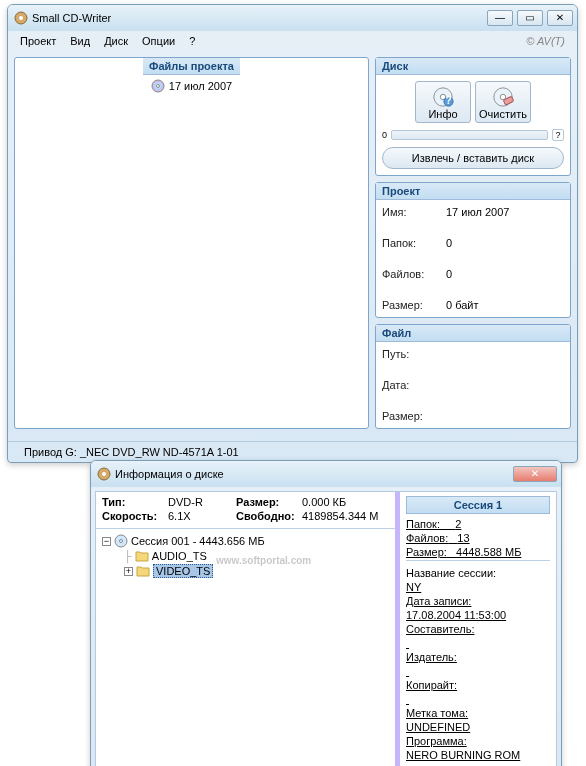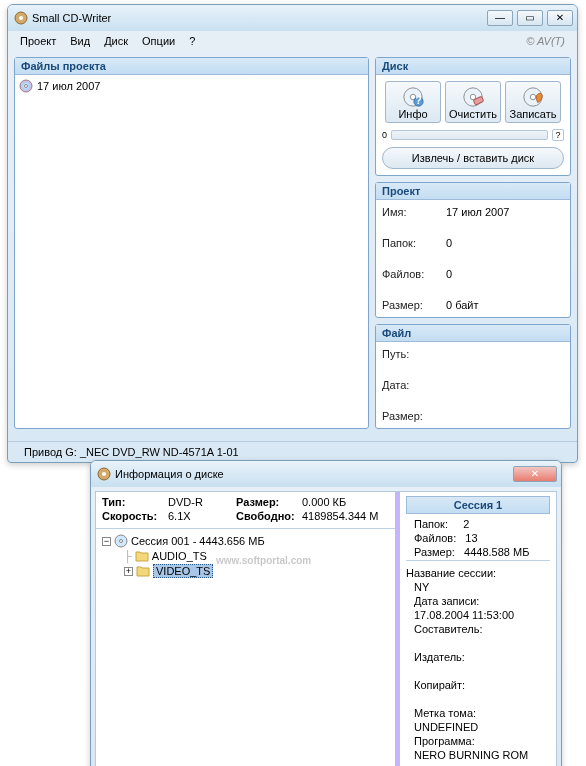--- a/index.html
+++ b/index.html
@@ -31,20 +31,21 @@
   .tb-btn.close { background: linear-gradient(#f2c5c0,#e87c6f); color:#fff;}
   .menubar { display:flex; gap:2px; padding:2px 6px; background:#e6eef6;}
   .menubar .item { padding:2px 6px; }
   .menubar .spacer{flex:1;}
   .avt { font-style: italic; color:#888; padding:2px 6px;}
   .panel {
     border: 1px solid #7ea5cc;
     background: #fff;
     border-radius: 3px;
     margin-bottom: 6px;
+    align-items: center;
   }
   .panel-header {
     background: linear-gradient(#d8e9f7,#c3ddf2);
     border-bottom: 1px solid #9dbbd8;
     padding: 2px 6px;
     font-weight: bold;
     color: #1a4a7a;
   }
   .layout1 { display:flex; gap:6px; padding:6px; }
   .left1 { flex:1; display:flex; flex-direction:column;}
@@ -72,21 +73,21 @@
   .info-kv { display:grid; grid-template-columns:60px 62px 60px 1fr; gap:2px 6px; padding:4px 6px;}
   .info-kv .lbl{font-weight:bold;}
   .layout2{display:flex;}
   .left2{flex:1; border-right:5px solid #c4b5fd;}
   .right2{width:156px; padding:4px 6px;}
   .tree{padding:4px 6px;}
   .tree-row{display:flex;align-items:center;gap:3px;padding:1px 0;}
   .folder-icon{width:14px;height:12px;}
   .sel{background:#a8c7e8; border:1px dotted #2a5a8a; padding:0 2px;}
   .sess-header{background:linear-gradient(#d8e9f7,#c3ddf2);border:1px solid #9dbbd8;text-align:center;font-weight:bold;color:#1a4a7a;padding:2px;margin-bottom:4px;}
-  .right2 .row{margin:2px 8px;}
+  .right2 .row{margin:2px 0;text-decoration:underline;}
   .right2 .row2{margin-top:6px;}
   .divider{border-top:1px solid #bcd1e3;margin-top:2px;}
   .watermark{position:absolute;opacity:.22;font-size:10px;font-weight:bold;pointer-events:none;}
 </style>
 </head>
 <body>
 
 <div class="window" style="left:7px;top:4px;width:571px;">
   <div class="titlebar">
     <span class="icon">
@@ -150,28 +151,20 @@
               <span>Инфо</span>
             </button>
             <button class="disc-btn">
               <svg viewBox="0 0 24 24">
                   <circle cx="12" cy="12" r="10" fill="#eaf3fb" stroke="#888"></circle>
                   <circle cx="12" cy="12" r="3" fill="#fff" stroke="#888"></circle>
                   <rect x="13" y="13" width="10" height="6" rx="2" transform="rotate(-25 18 16)" fill="#e89d9d" stroke="#a85454"></rect>
                 </svg>
               <span>Очистить</span>
             </button>
-            <button class="disc-btn">
-              <svg viewBox="0 0 24 24">
-                  <circle cx="12" cy="12" r="10" fill="#eaf3fb" stroke="#888"></circle>
-                  <circle cx="12" cy="12" r="3" fill="#fff" stroke="#888"></circle>
-                  <path d="M16 10 Q20 6 22 10 Q22 16 17 18 Q15 14 16 10" fill="#e88a3a" stroke="#b86020"></path>
-                </svg>
-              <span>Записать</span>
-            </button>
           </div>
           <div class="progress-row">
             <span style="font-size:9px;">0</span>
             <div class="progress-bar"></div>
             <div class="progress-q">?</div>
           </div>
           <button class="wide-btn">Извлечь / вставить диск</button>
         </div>
       </div>
       <div class="panel">

